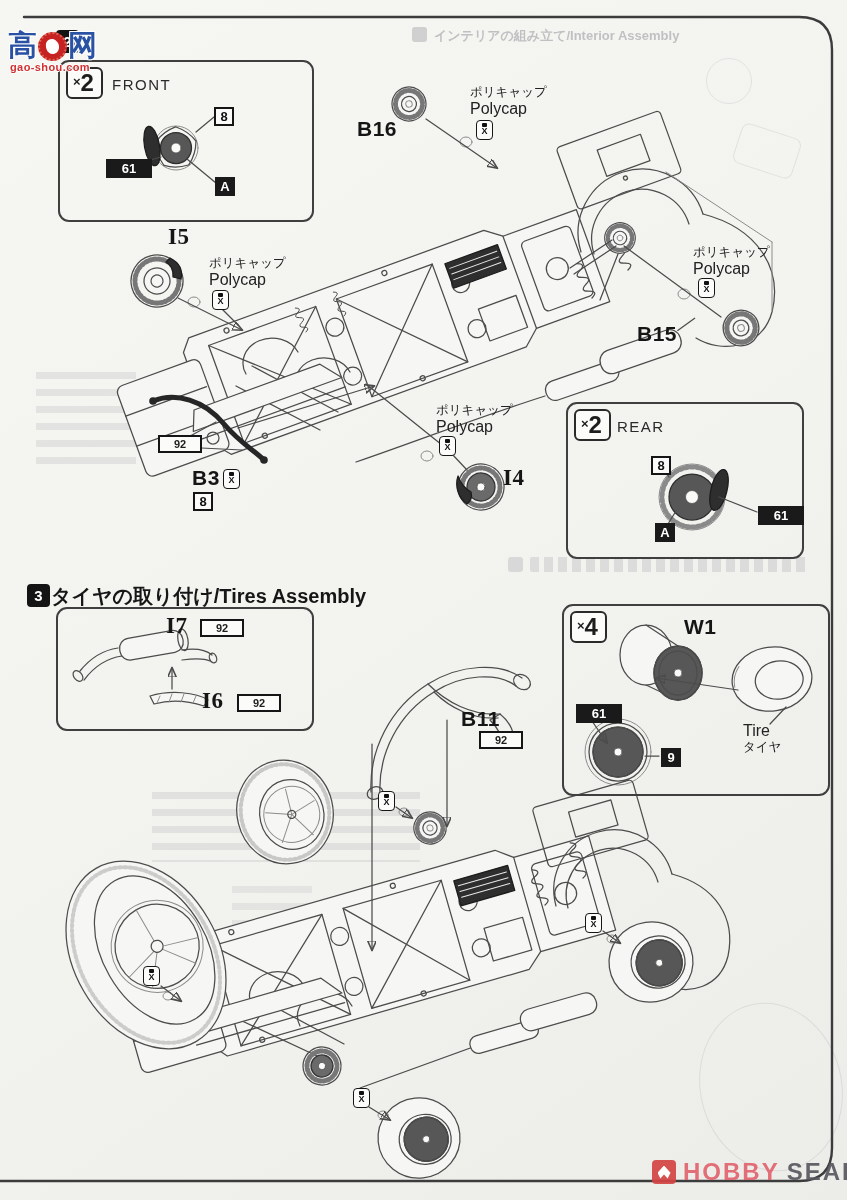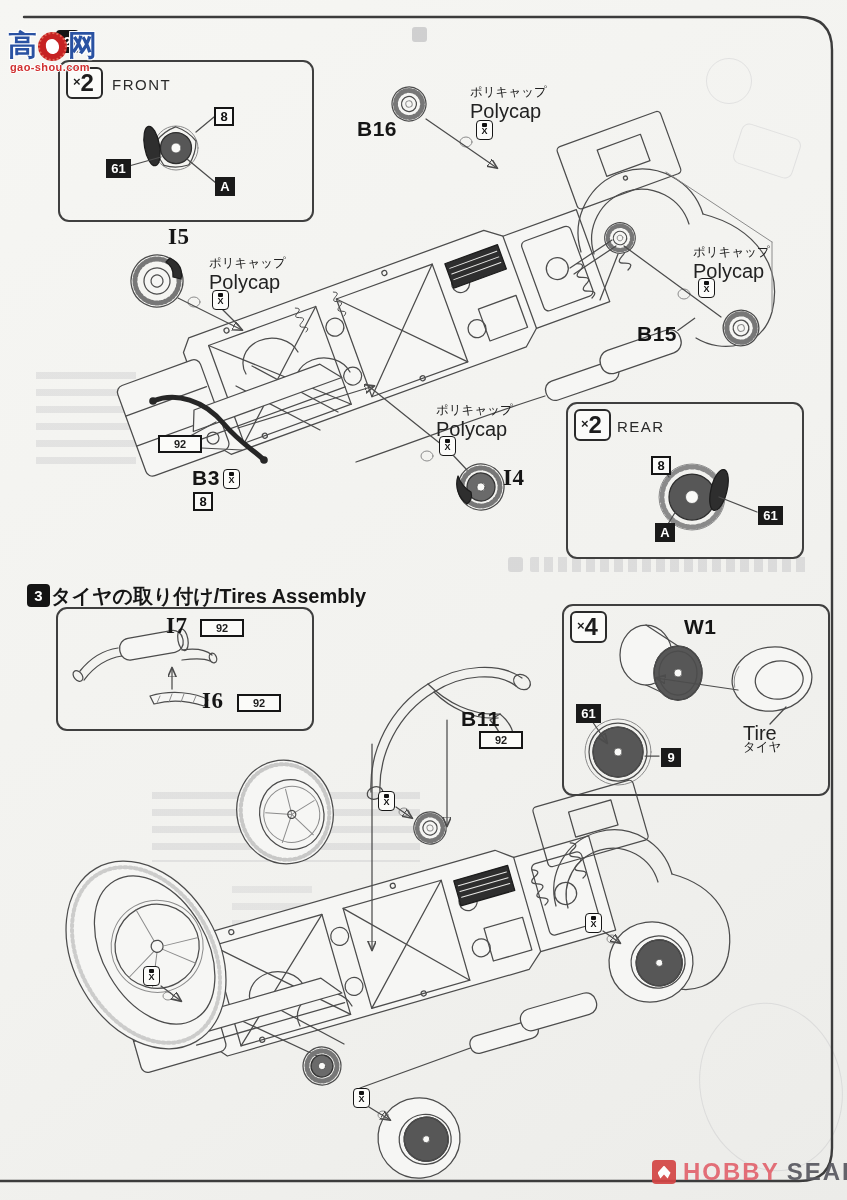--- a/index.html
+++ b/index.html
@@ -31,24 +31,24 @@
   .sttl{position:absolute;font-size:20px;font-weight:bold;color:#161616;white-space:nowrap;z-index:3}
   .qty{position:absolute;display:flex;align-items:flex-start;border:2.4px solid #2a2a2a;border-radius:6px;background:#fbfbf9;padding:1px 7px 2px 5px;z-index:4}
   .qty .x{font-size:13px;font-weight:bold;margin-top:4px}
   .qty .n{font-size:24px;font-weight:bold;line-height:1.05}
   .orient{position:absolute;font-size:15px;letter-spacing:1.5px;color:#2a2a2a;z-index:4}
   .pl{position:absolute;font-weight:bold;font-size:21px;letter-spacing:.5px;color:#151515;z-index:4;white-space:nowrap}
   .pl.serif{font-family:Liberation Serif, serif;font-size:23px}
   .cb{position:absolute;display:flex;align-items:center;justify-content:center;font-weight:bold;font-size:13px;box-sizing:border-box;z-index:4}
   .cb.w{background:#fbfbf9;border:2px solid #151515;color:#111;width:20px;height:19px}
   .cb.k{background:#1a1a1a;color:#fff;width:20px;height:19px}
-  .cb.wide{width:25px}
+  .cb.wide{width:46px}
   .p92{position:absolute;background:#fbfbf9;border:2px solid #151515;font-weight:bold;font-size:11px;padding:0 14px;line-height:14px;z-index:4}
   .pcjp{position:absolute;font-size:12.5px;color:#222;z-index:4;white-space:nowrap}
-  .pcen{position:absolute;font-size:20px;color:#222;z-index:4;white-space:nowrap}
+  .pcen{position:absolute;font-size:16px;color:#222;z-index:4;white-space:nowrap}
   .polycap{position:absolute;width:17px;height:20px;border:1.7px solid #161616;border-radius:4px;background:#fcfcfa;display:flex;flex-direction:column;align-items:center;box-sizing:border-box;z-index:4}
   .polycap .pdot{width:5px;height:4px;background:#111;border-radius:1px;margin-top:1.5px}
   .polycap .px{font-size:9px;font-weight:bold;line-height:1.1;color:#111}
   
   .gs-logo{display:flex;align-items:center;gap:1px;z-index:5}
   .gs-char{font-size:29px;font-weight:bold;color:#2a52a2;
     text-shadow:-1px -1px 0 #fff,1px -1px 0 #fff,-1px 1px 0 #fff,1px 1px 0 #fff}
   .gs-gear{width:29px;height:29px;border-radius:50%;background:#c62222;border:2.5px dotted #e06555;box-sizing:border-box;display:inline-flex;align-items:center;justify-content:center}
   .gs-fist{width:13px;height:15px;background:#fff;border-radius:45% 55% 50% 50%;transform:rotate(-12deg)}
   .gs-domain{position:absolute;font-size:11px;font-weight:bold;color:#d03030;letter-spacing:.4px;z-index:5;
@@ -64,20 +64,21 @@
   .gh-bar{position:absolute;background:repeating-linear-gradient(90deg,rgba(120,120,132,.18) 0 9px,transparent 9px 14px);border-radius:2px;z-index:1}
   .gh-lines{position:absolute;background:repeating-linear-gradient(180deg,rgba(120,120,132,.14) 0 7px,transparent 7px 17px);z-index:1}
   .gh-blob{position:absolute;border:1px solid rgba(120,120,132,.15);border-radius:50%;z-index:1}
 </style>
 </head>
 <body>
 
 <div class="page">
 
   <div class="gh-box" style="left:412px;top:27px;width:15px;height:15px"></div>
+  <div class="gh-txt" style="left:434px;top:27px">インテリアの組み立て/Interior Assembly</div>
   <div class="gh-blob" style="left:706px;top:58px;width:44px;height:44px"></div>
   <div class="gh-blob" style="left:736px;top:130px;width:60px;height:40px;border-radius:8px;transform:rotate(18deg)"></div>
   <div class="gh-lines" style="left:36px;top:372px;width:100px;height:92px"></div>
   <div class="gh-box" style="left:508px;top:557px;width:15px;height:15px;opacity:.7"></div>
   <div class="gh-bar" style="left:530px;top:557px;width:278px;height:15px"></div>
   <div class="gh-lines" style="left:152px;top:792px;width:268px;height:70px"></div>
   <div class="gh-lines" style="left:232px;top:886px;width:80px;height:52px;opacity:.8"></div>
   <div class="gh-blob" style="left:700px;top:1002px;width:140px;height:168px;transform:rotate(-14deg)"></div>
 
   <svg class="art" width="847" height="1200" viewBox="0 0 847 1200">

